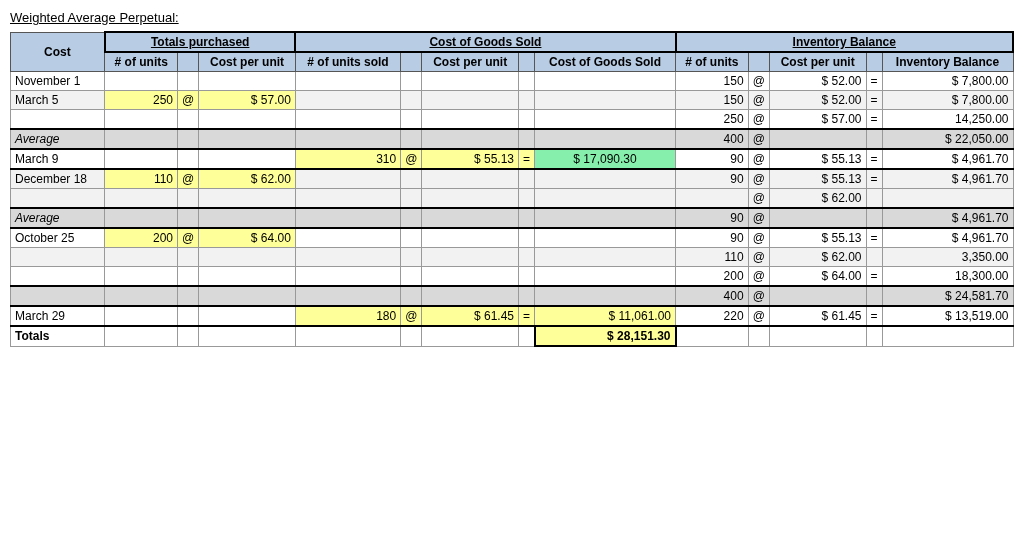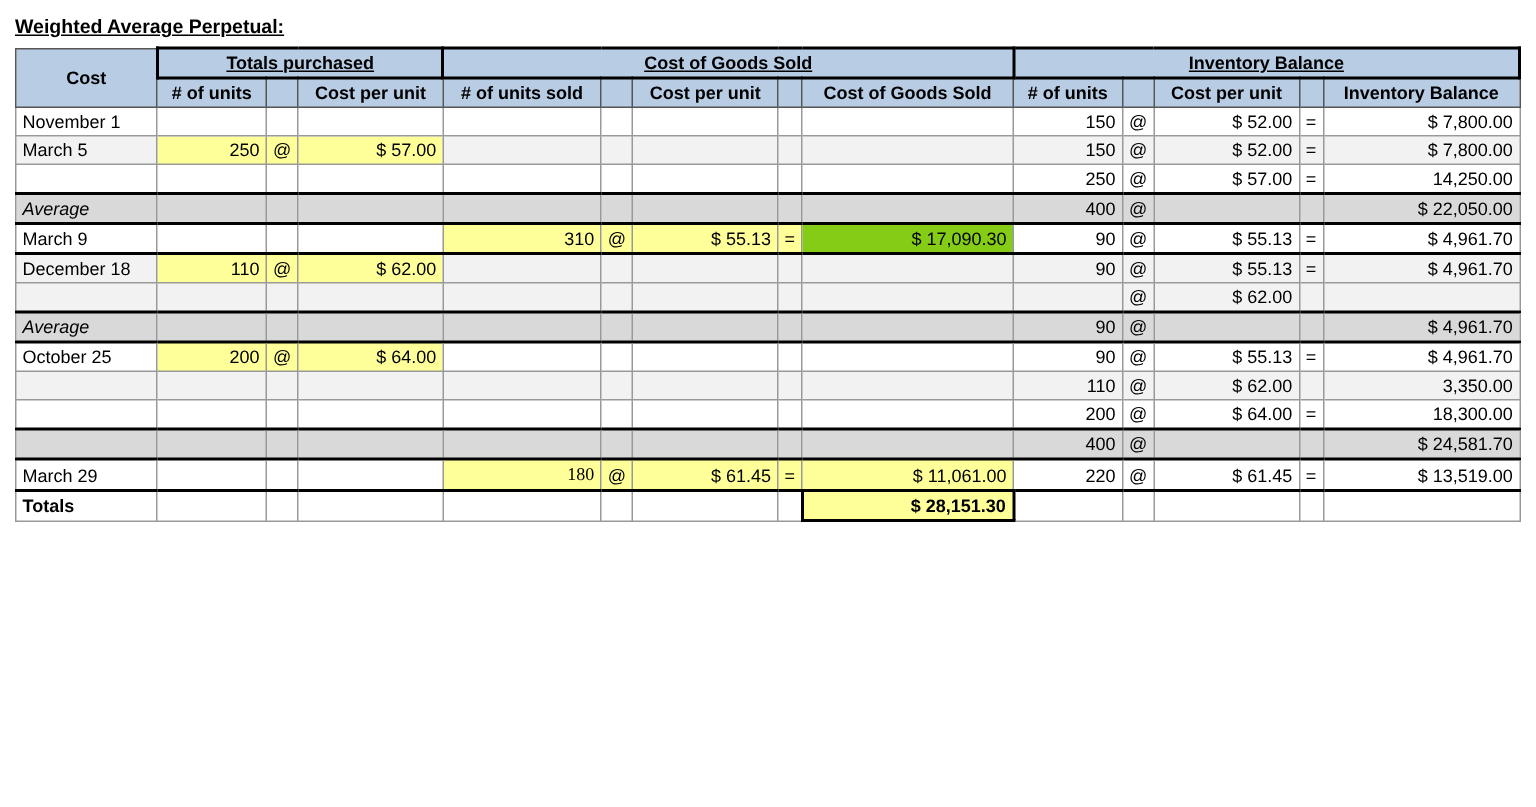--- a/index.html
+++ b/index.html
@@ -3,21 +3,21 @@
   <meta charset="utf-8">
   <style>
     * { box-sizing: border-box; margin: 0; padding: 0; }
     body {
       font-family: Arial, sans-serif;
       font-size: 12px;
       background: #fff;
       padding: 10px;
     }
     .title {
-      font-weight: bold;
+      font-weight: normal;
       text-decoration: underline;
       margin-bottom: 6px;
       font-size: 13px;
     }
     table {
       border-collapse: collapse;
       width: 100%;
     }
     th, td {
       border: 1px solid #999;
@@ -133,21 +133,21 @@
       </tr>
       <tr>
         <td style="background: rgb(255, 255, 255); border-top: 2px solid rgb(0, 0, 0); text-align: left;">March 9</td>
         <td style="background: rgb(255, 255, 255); border-top: 2px solid rgb(0, 0, 0); text-align: right;"></td>
         <td style="background: rgb(255, 255, 255); border-top: 2px solid rgb(0, 0, 0);"></td>
         <td style="background: rgb(255, 255, 255); border-top: 2px solid rgb(0, 0, 0); text-align: right;"></td>
         <td style="background: rgb(255, 255, 153); border-top: 2px solid rgb(0, 0, 0); text-align: right;">310</td>
         <td style="background: rgb(255, 255, 153); border-top: 2px solid rgb(0, 0, 0);">@</td>
         <td style="background: rgb(255, 255, 153); border-top: 2px solid rgb(0, 0, 0); text-align: right;">$ 55.13</td>
         <td style="background: rgb(255, 255, 153); border-top: 2px solid rgb(0, 0, 0);">=</td>
-        <td style="background: #84cc16; border-top: 2px solid rgb(0, 0, 0); text-align: right;">$ 17,090.30</td>
+        <td style="background: #86efac; border-top: 2px solid rgb(0, 0, 0); ">$ 17,090.30</td>
         <td style="background: rgb(255, 255, 255); border-top: 2px solid rgb(0, 0, 0); text-align: right;">90</td>
         <td style="background: rgb(255, 255, 255); border-top: 2px solid rgb(0, 0, 0);">@</td>
         <td style="background: rgb(255, 255, 255); border-top: 2px solid rgb(0, 0, 0); text-align: right;">$ 55.13</td>
         <td style="background: rgb(255, 255, 255); border-top: 2px solid rgb(0, 0, 0);">=</td>
         <td style="background: rgb(255, 255, 255); border-top: 2px solid rgb(0, 0, 0); text-align: right;">$ 4,961.70</td>
       </tr>
       <tr>
         <td style="background: rgb(242, 242, 242); border-top: 2px solid rgb(0, 0, 0); text-align: left;">December 18</td>
         <td style="background: rgb(255, 255, 153); border-top: 2px solid rgb(0, 0, 0); text-align: right;">110</td>
         <td style="background: rgb(255, 255, 153); border-top: 2px solid rgb(0, 0, 0);">@</td>
@@ -257,21 +257,21 @@
         <td style="background: rgb(217, 217, 217); border-top: 2px solid rgb(0, 0, 0); border-bottom: 2px solid rgb(0, 0, 0);">@</td>
         <td style="background: rgb(217, 217, 217); border-top: 2px solid rgb(0, 0, 0); border-bottom: 2px solid rgb(0, 0, 0);"></td>
         <td style="background: rgb(217, 217, 217); border-top: 2px solid rgb(0, 0, 0); border-bottom: 2px solid rgb(0, 0, 0); width: 14px;"></td>
         <td style="background: rgb(217, 217, 217); border-top: 2px solid rgb(0, 0, 0); border-bottom: 2px solid rgb(0, 0, 0); text-align: right;">$ 24,581.70</td>
       </tr>
       <tr>
         <td style="background: rgb(255, 255, 255); border-top: 2px solid rgb(0, 0, 0); text-align: left;">March 29</td>
         <td style="background: rgb(255, 255, 255); border-top: 2px solid rgb(0, 0, 0); text-align: right;"></td>
         <td style="background: rgb(255, 255, 255); border-top: 2px solid rgb(0, 0, 0);"></td>
         <td style="background: rgb(255, 255, 255); border-top: 2px solid rgb(0, 0, 0); text-align: right;"></td>
-        <td style="background: rgb(255, 255, 153); border-top: 2px solid rgb(0, 0, 0); text-align: right; font-family: Liberation Serif, serif;">180</td>
+        <td style="background: rgb(255, 255, 153); border-top: 2px solid rgb(0, 0, 0); text-align: right;">180</td>
         <td style="background: rgb(255, 255, 153); border-top: 2px solid rgb(0, 0, 0);">@</td>
         <td style="background: rgb(255, 255, 153); border-top: 2px solid rgb(0, 0, 0); text-align: right;">$ 61.45</td>
         <td style="background: rgb(255, 255, 153); border-top: 2px solid rgb(0, 0, 0);">=</td>
         <td style="background: rgb(255, 255, 153); border-top: 2px solid rgb(0, 0, 0); text-align: right;">$ 11,061.00</td>
         <td style="background: rgb(255, 255, 255); border-top: 2px solid rgb(0, 0, 0); text-align: right;">220</td>
         <td style="background: rgb(255, 255, 255); border-top: 2px solid rgb(0, 0, 0);">@</td>
         <td style="background: rgb(255, 255, 255); border-top: 2px solid rgb(0, 0, 0); text-align: right;">$ 61.45</td>
         <td style="background: rgb(255, 255, 255); border-top: 2px solid rgb(0, 0, 0);">=</td>
         <td style="background: rgb(255, 255, 255); border-top: 2px solid rgb(0, 0, 0); text-align: right;">$ 13,519.00</td>
       </tr>

